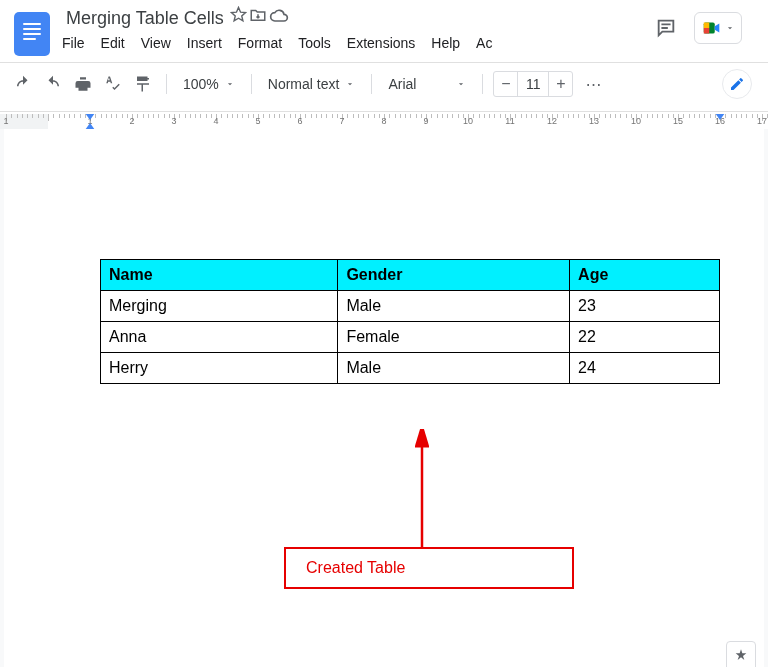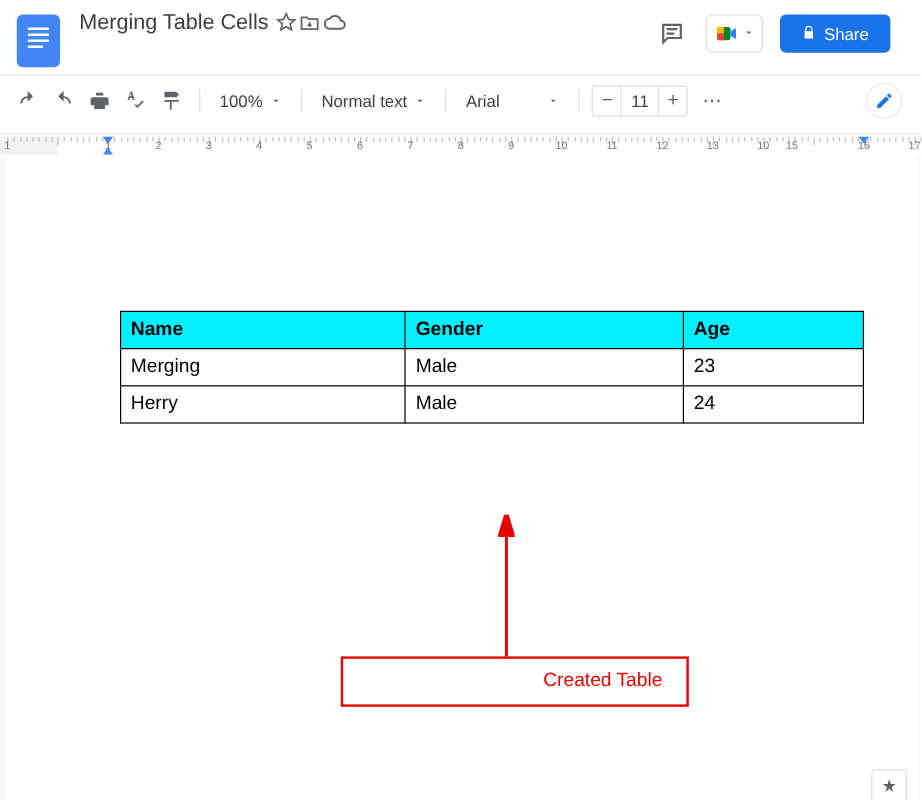--- a/index.html
+++ b/index.html
@@ -5,21 +5,21 @@
     * { box-sizing: border-box; margin: 0; padding: 0; }
     body { font-family: Arial, sans-serif; width: 768px; height: 667px; overflow: hidden; background: #fff; position: relative; }
 
     
     .header { display: flex; align-items: flex-start; padding: 6px 10px 0 10px; }
     .doc-icon { width: 36px; height: 44px; display: flex; align-items: center; justify-content: center; background: #4285f4; border-radius: 5px; margin-top: 6px; margin-left:4px; }
     .doc-icon-inner { width: 18px; height: 22px; display:flex; flex-direction: column; gap:3px; }
     .doc-icon-line { height: 2px; background: #fff; border-radius: 1px; }
     .doc-icon-line.short { width: 70%; }
     .title-area { margin-left: 12px; flex: 0 0 auto; }
-    .title-row { display: flex; align-items: center; gap: 2px; }
+    .title-row { display: flex; align-items: flex-start; gap: 2px; }
     .doc-title { font-size: 18px; color: #3c4043; padding: 2px 4px; }
     .title-icon { color: #5f6368; fill: #5f6368; display:flex; align-items:center; }
     .menu-row { display: flex; gap: 16px; margin-top: 4px; }
     .menu-item { font-size: 14px; color: #202124; cursor: pointer; }
     .header-right { margin-left: auto; display: flex; align-items: center; gap: 14px; padding-right: 16px; padding-top: 6px; }
     .hr-icon { color: #5f6368; width: 28px; height: 28px; display:flex; align-items:center; justify-content:center; border-radius:4px; }
     .meet-btn { border:1px solid #dadce0; border-radius: 6px; padding: 4px 6px; display:flex; align-items:center; gap:2px; }
     .meet-icon { display:flex; }
     .share-btn { background:#1a73e8; color:#fff; border-radius:5px; padding: 8px 18px; font-size:14px; font-weight:500; display:flex; align-items:center; gap:7px; cursor:pointer; }
     .share-btn svg { fill:#fff; }
@@ -88,20 +88,31 @@
             <path fill="none" stroke="#5f6368" stroke-width="2" d="M3 6h6l2 2h10v11H3z"></path>
             <path fill="none" stroke="#5f6368" stroke-width="2" d="M12 11v5m0 0l-2-2m2 2l2-2"></path>
           </svg>
       </span>
       <span class="title-icon">
         <svg width="20" height="20" viewBox="0 0 24 24">
             <path fill="none" stroke="#5f6368" stroke-width="2" d="M7 18a5 5 0 010-10 6 6 0 0111 2 4 4 0 010 8H7z"></path>
           </svg>
       </span>
     </div>
+    <div class="menu-row">
+      <span class="menu-item">File</span>
+      <span class="menu-item">Edit</span>
+      <span class="menu-item">View</span>
+      <span class="menu-item">Insert</span>
+      <span class="menu-item">Format</span>
+      <span class="menu-item">Tools</span>
+      <span class="menu-item">Extensions</span>
+      <span class="menu-item">Help</span>
+      <span class="menu-item">Ac</span>
+    </div>
   </div>
   <div class="header-right">
     <div class="hr-icon">
       <svg width="22" height="22" viewBox="0 0 24 24">
           <path fill="none" stroke="#5f6368" stroke-width="2" d="M4 4h16v12H8l-4 4z"></path>
           <path stroke="#5f6368" stroke-width="2" d="M7 8h10M7 12h7"></path>
         </svg>
     </div>
     <div class="meet-btn">
       <span class="meet-icon">
@@ -110,28 +121,20 @@
           <path d="M15 10l5-3v10l-5-3z" fill="#2684fc"></path>
           <rect x="3" y="6" width="6" height="6" fill="#ffba00"></rect>
           <rect x="3" y="12" width="6" height="6" fill="#e94235"></rect>
         </svg>
       </span>
       <span>
         <svg width="10" height="10" viewBox="0 0 24 24">
             <path fill="#5f6368" d="M7 10l5 5 5-5z"></path>
           </svg>
       </span>
-    </div>
-    <div class="share-btn">
-      <span>
-        <svg width="12" height="12" viewBox="0 0 24 24">
-            <path d="M6 10V7a6 6 0 0112 0v3h1v12H5V10h1zm2 0h8V7a4 4 0 00-8 0v3z"></path>
-          </svg>
-      </span>
-      <span>Share</span>
     </div>
   </div>
 </div>
 
 <div class="divider"></div>
 
 <div class="toolbar">
   <div class="tb-btn">
     <svg width="18" height="18" viewBox="0 0 24 24">
         <path fill="#5f6368" d="M12 5V1L6 7l6 6V9c3.3 0 6 2.7 6 6h2c0-4.4-3.6-8-8-8z" transform="scale(-1,1) translate(-24,0)"></path>
@@ -340,21 +343,21 @@
     <div class="tick" style="left: 672.75px;"></div>
     <div class="lbl" style="left: 636px;">10</div>
     <div class="tick major" style="left: 678px;"></div>
     <div class="tick" style="left: 683.25px;"></div>
     <div class="tick" style="left: 688.5px;"></div>
     <div class="tick" style="left: 693.75px;"></div>
     <div class="tick" style="left: 699px;"></div>
     <div class="tick" style="left: 704.25px;"></div>
     <div class="tick" style="left: 709.5px;"></div>
     <div class="tick" style="left: 714.75px;"></div>
-    <div class="lbl" style="left: 660px;">15</div>
+    <div class="lbl" style="left: 678px;">15</div>
     <div class="tick major" style="left: 720px;"></div>
     <div class="tick" style="left: 725.25px;"></div>
     <div class="tick" style="left: 730.5px;"></div>
     <div class="tick" style="left: 735.75px;"></div>
     <div class="tick" style="left: 741px;"></div>
     <div class="tick" style="left: 746.25px;"></div>
     <div class="tick" style="left: 751.5px;"></div>
     <div class="tick" style="left: 756.75px;"></div>
     <div class="lbl" style="left: 720px;">16</div>
     <div class="tick major" style="left: 762px;"></div>
@@ -376,38 +379,43 @@
             <th>Age</th>
           </tr>
         </thead>
         <tbody>
           <tr>
             <td>Merging</td>
             <td>Male</td>
             <td>23</td>
           </tr>
           <tr>
+            <td>Anna</td>
+            <td>Female</td>
+            <td>22</td>
+          </tr>
+          <tr>
             <td>Herry</td>
             <td>Male</td>
             <td>24</td>
           </tr>
         </tbody>
       </table>
     </div>
 
     <svg class="anno-arrow" style="left:411px; top:300px;" width="14" height="120">
       <defs>
         <marker id="ah" markerWidth="10" markerHeight="10" refX="5" refY="3" orient="auto">
           <path d="M0,0 L10,3 L0,6 z" fill="#e60000"></path>
         </marker>
       </defs>
       <line x1="7" y1="118" x2="7" y2="6" stroke="#e60000" stroke-width="2.5" marker-end="url(#ah)"></line>
     </svg>
 
-    <div class="anno-box" style="left:280px; top:418px; width:290px; text-align:right;">
+    <div class="anno-box" style="left:280px; top:418px; width:290px; text-align:left;">
       <span>Created Table</span>
     </div>
   </div>
 
   <div class="explore-fab">
     <svg width="16" height="16" viewBox="0 0 24 24">
         <path fill="#5f6368" d="M12 2l2 6h6l-5 4 2 6-5-4-5 4 2-6-5-4h6z"></path>
       </svg>
   </div>
 </div>

